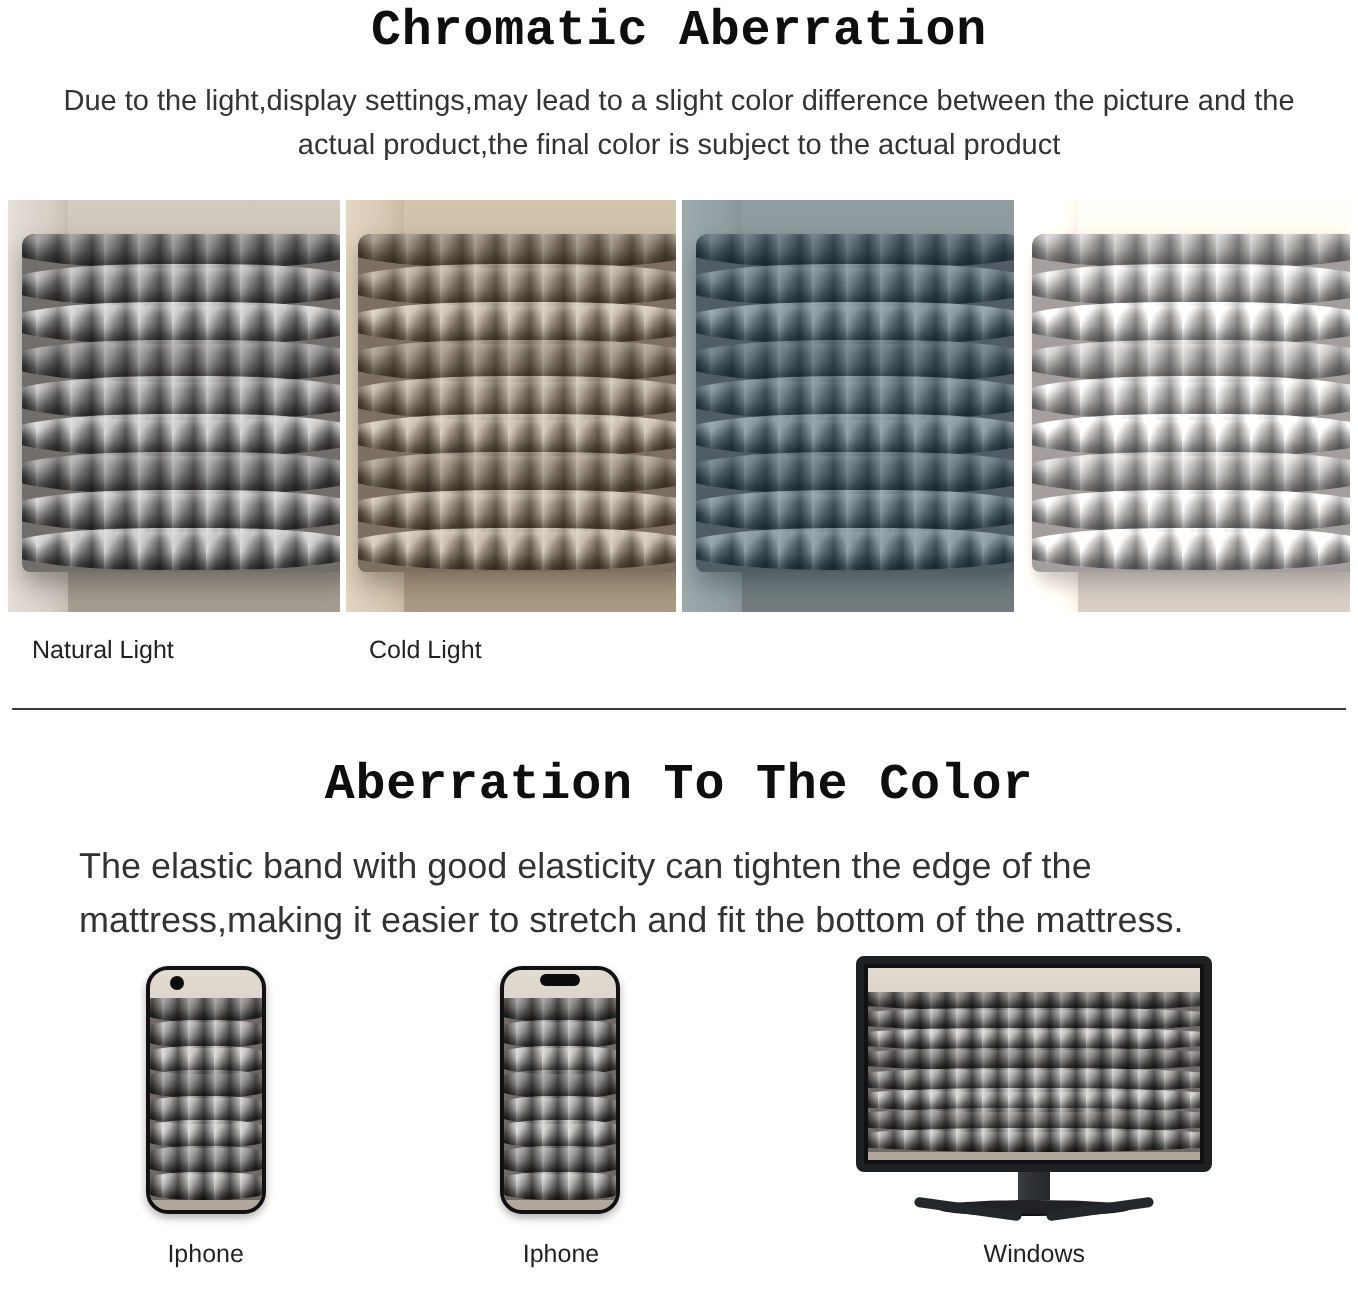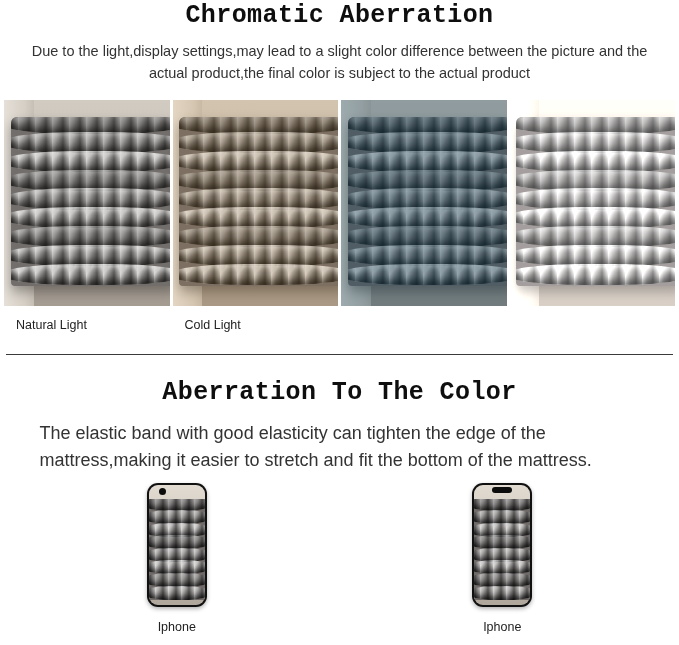--- a/index.html
+++ b/index.html
@@ -420,15 +420,40 @@
                 <div class="mini-roll" style="top: 85.5%; filter: brightness(1.07);"></div>
               </div>
           </div>
         </div>
         <div class="notch-pill"></div>
       </div>
       <div class="device-label">Iphone</div>
     </div>
 
 
+    <div class="device-cell">
+      <div class="monitor">
+        <div class="panel">
+          <div class="screen">
+            <div class="mini-scene">
+              <div class="bg"></div>
+              <div class="mini-blanket">
+                  <div class="mini-roll" style="top: -2%; filter: brightness(0.8);"></div>
+                  <div class="mini-roll" style="top: 10.5%; filter: brightness(0.98);"></div>
+                  <div class="mini-roll" style="top: 23%; filter: brightness(1.16);"></div>
+                  <div class="mini-roll" style="top: 35.5%; filter: brightness(0.845);"></div>
+                  <div class="mini-roll" style="top: 48%; filter: brightness(1.025);"></div>
+                  <div class="mini-roll" style="top: 60.5%; filter: brightness(1.205);"></div>
+                  <div class="mini-roll" style="top: 73%; filter: brightness(0.89);"></div>
+                  <div class="mini-roll" style="top: 85.5%; filter: brightness(1.07);"></div>
+                </div>
+            </div>
+          </div>
+        </div>
+        <div class="neck"></div>
+        <div class="foot"></div>
+        <div class="foot-wings"></div>
+      </div>
+      <div class="device-label">Windows</div>
+    </div>
 
   </div>
 </div>
 
 </body></html>

